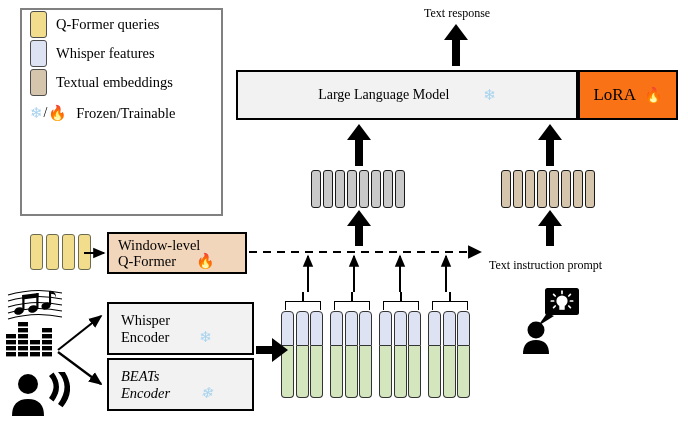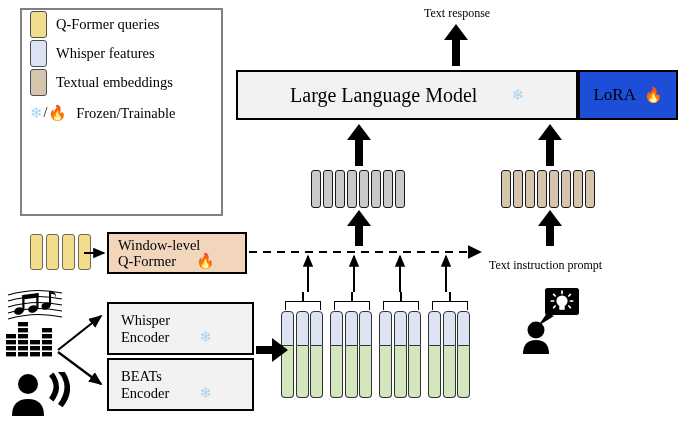--- a/index.html
+++ b/index.html
@@ -29,25 +29,25 @@
   .fr-icons{display:flex;align-items:center;font-size:14px;}
   .fr-icons .slash{margin:0 1px;font-size:14px;}
 
   
   #llm-row{left:236px;top:70px;width:442px;height:50px;}
   #llm-main{
     position:absolute;left:0;top:0;width:342px;height:50px;
     box-sizing:border-box;border:2.2px solid #000;background:#f2f2f2;
     display:flex;align-items:center;justify-content:center;gap:34px;
   }
-  #llm-main .ttl{font-size:20px;}
+  #llm-main .ttl{font-size:14px;}
   #lora{
     position:absolute;left:342px;top:0;width:100px;height:50px;
     box-sizing:border-box;border:2.2px solid #000;border-left:2.2px solid #000;
-    background:#1d4ed8;display:flex;align-items:center;justify-content:center;gap:8px;
+    background:#f97316;display:flex;align-items:center;justify-content:center;gap:8px;
   }
   #lora .ttl{font-size:17px;}
 
   .snow{font-size:15px;color:#a8d3ef;line-height:1;}
   .fire{font-size:15px;line-height:1;}
 
   
   .txt{font-size:12px;white-space:nowrap;}
 
   
@@ -71,21 +71,21 @@
 
   
   .enc{
     box-sizing:border-box;border:2.2px solid #000;background:#f2f2f2;
     display:flex;flex-direction:column;justify-content:center;padding-left:12px;
     width:147px;height:53px;
   }
   .enc .l1{font-size:14.5px;line-height:17px;}
   .enc .l2{font-size:14.5px;line-height:17px;display:flex;align-items:center;gap:30px;}
   #whisper-enc{left:107px;top:302px;}
-  #beats-enc{left:107px;top:358px;}
+  #beats-enc{left:107px;top:358px;font-style:italic;}
 
   
   #features{left:281px;top:311px;display:flex;gap:7px;}
   .win{display:flex;gap:1.5px;position:relative;}
   .fcol{width:13px;}
   .fcol .up{
     height:35px;background:#dde3f2;border:1.6px solid #333;
     border-bottom:1.2px solid #333;box-sizing:border-box;
     border-top-left-radius:4px;border-top-right-radius:4px;
   }

